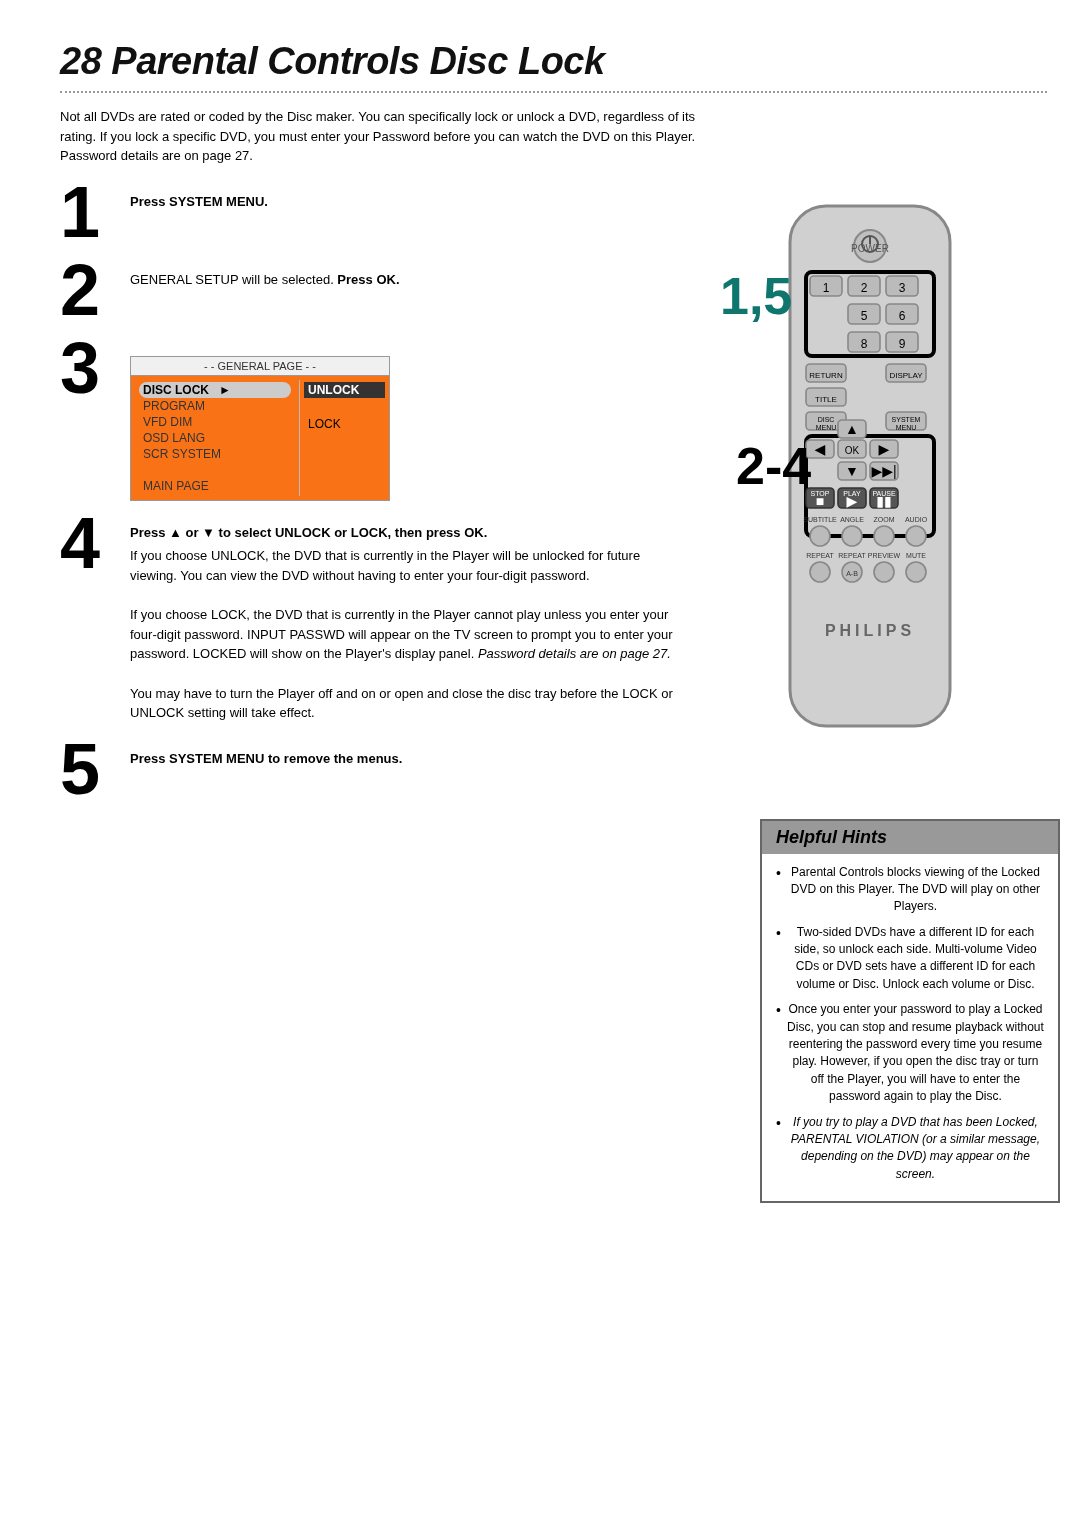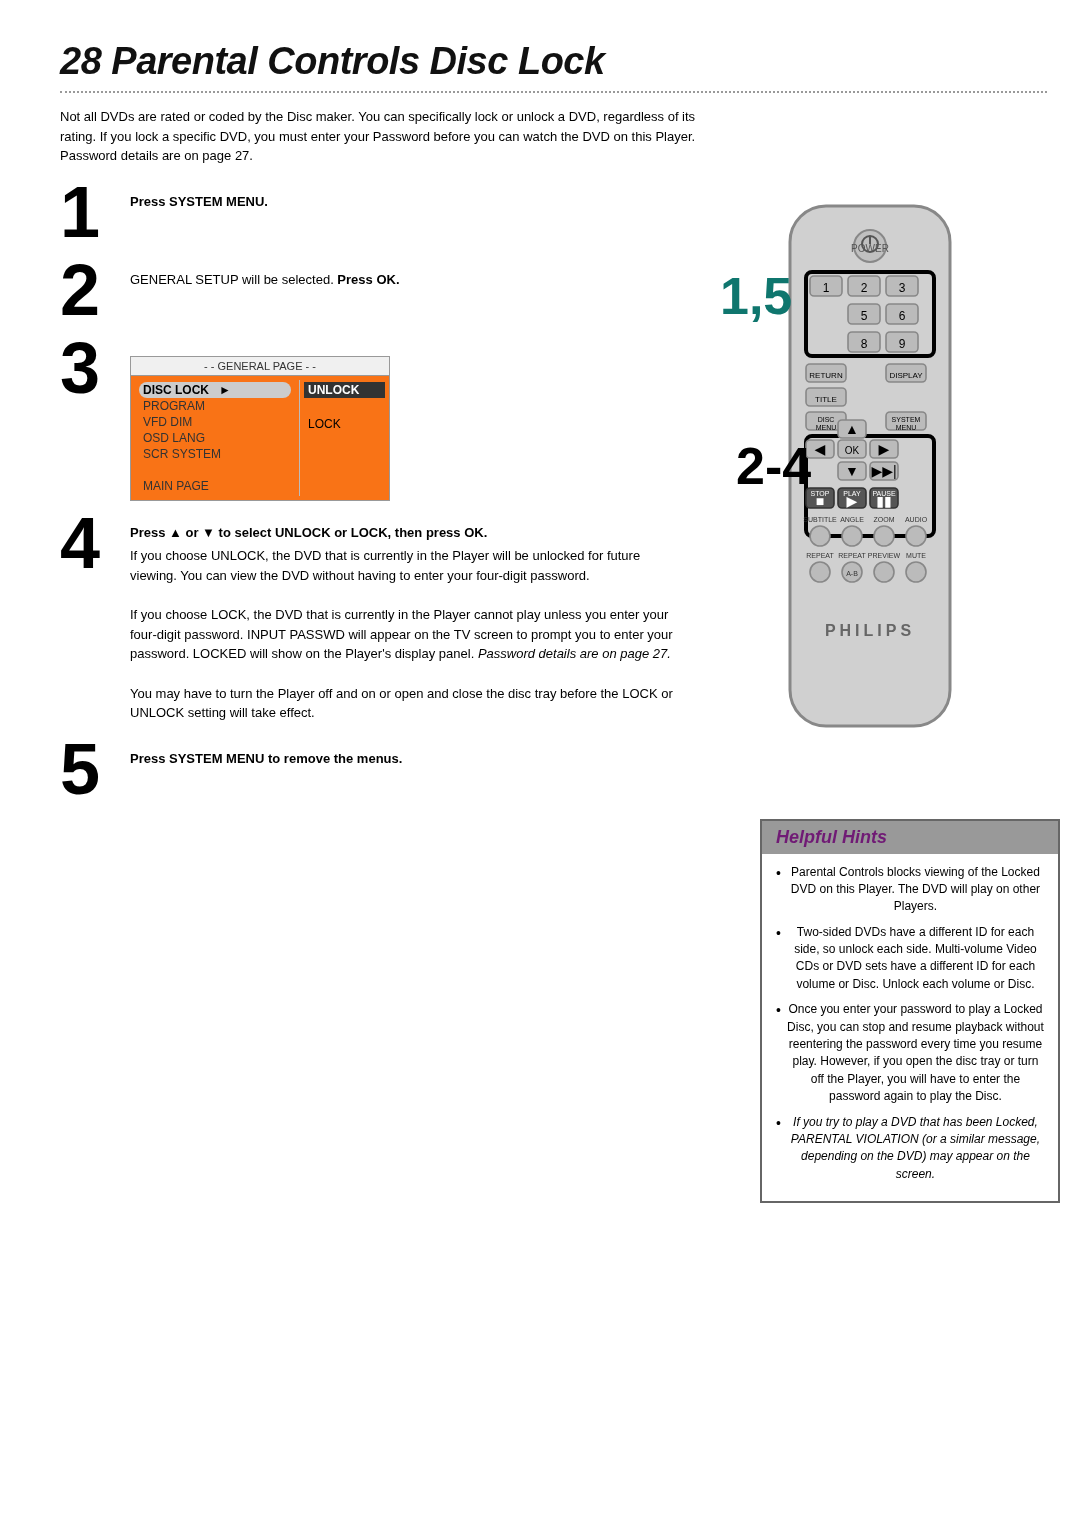--- a/index.html
+++ b/index.html
@@ -200,21 +200,21 @@
     .helpful-hints {
       border: 2px solid #666;
       width: 300px;
       margin-top: 40px;
       padding: 0;
       align-self: flex-end;
     }
 
     .hints-title {
       background: #999;
-      color: #701a75;
+      color: #000000;
       font-size: 18px;
       font-style: italic;
       font-weight: bold;
       padding: 6px 14px;
       text-align: left;
     }
 
     .hints-body {
       padding: 10px 14px;
     }

